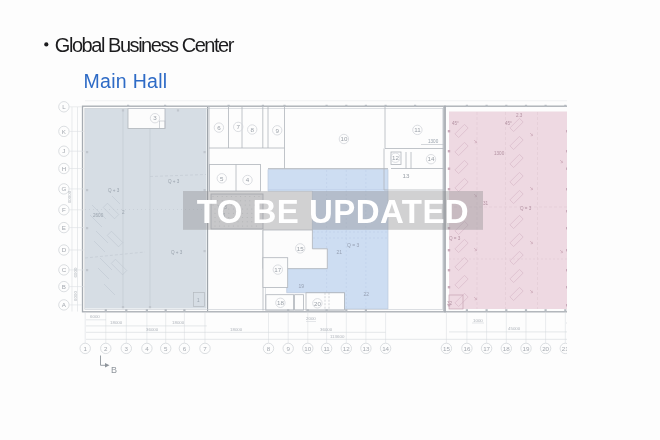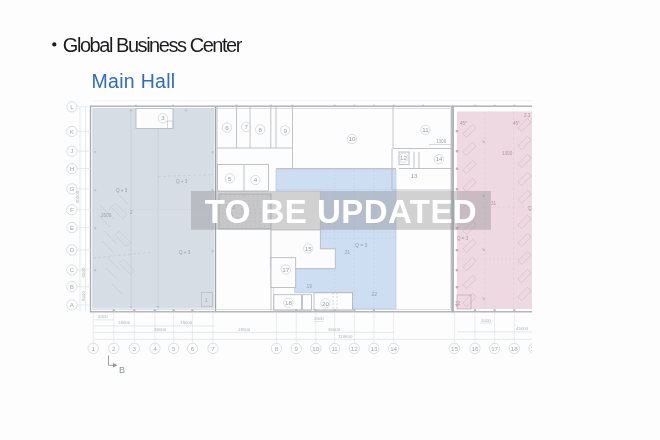--- a/index.html
+++ b/index.html
@@ -1,17 +1,17 @@
 <!DOCTYPE html>
 <html><head>
 <meta charset="utf-8">
 <style>
   html,body{margin:0;padding:0;background:#fdfdfd;}
-  #stage{position:relative;width:524px;height:440px;overflow:hidden;
-         font-family:"Liberation Sans", sans-serif;padding-left:8px;}
+  #stage{position:relative;width:567px;height:440px;overflow:hidden;
+         font-family:"Liberation Sans", sans-serif;}
   svg{display:block;font-family:"Liberation Sans", sans-serif;}
 </style>
 </head>
 <body>
 <div id="stage">
 <svg width="660" height="440" viewBox="0 0 660 440" xmlns="http://www.w3.org/2000/svg">
 
   <rect x="0" y="0" width="660" height="440" fill="#fdfdfd"></rect>
 
   <g>

